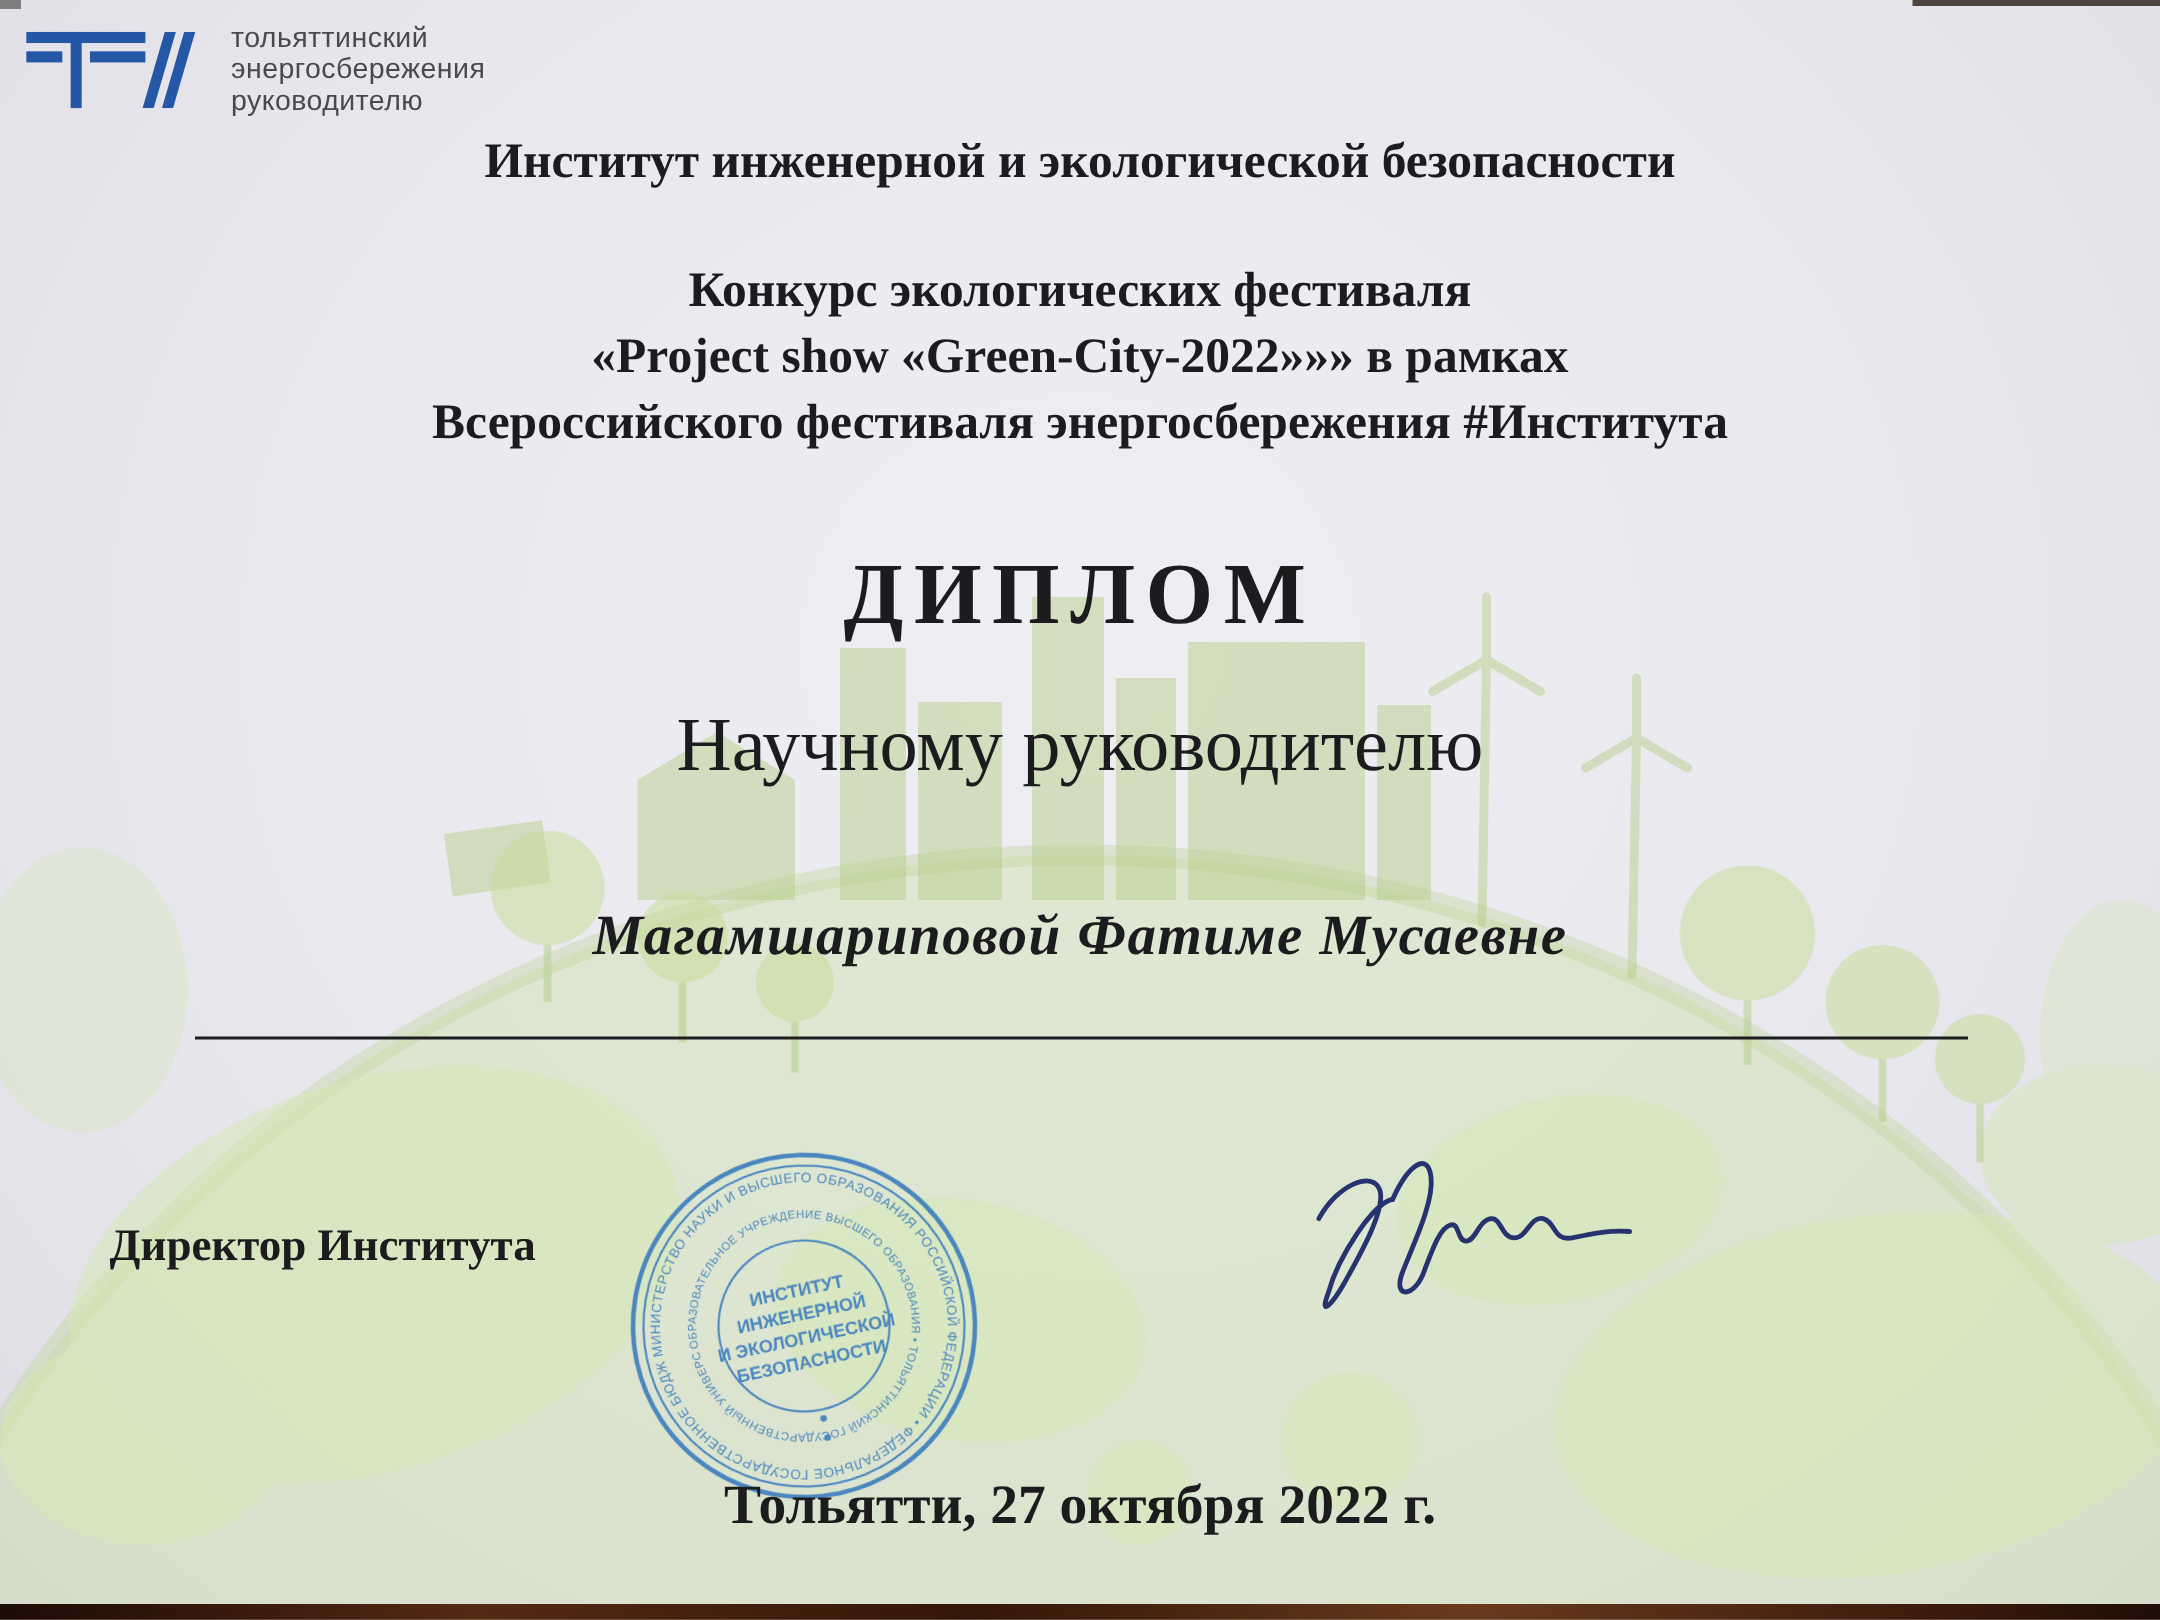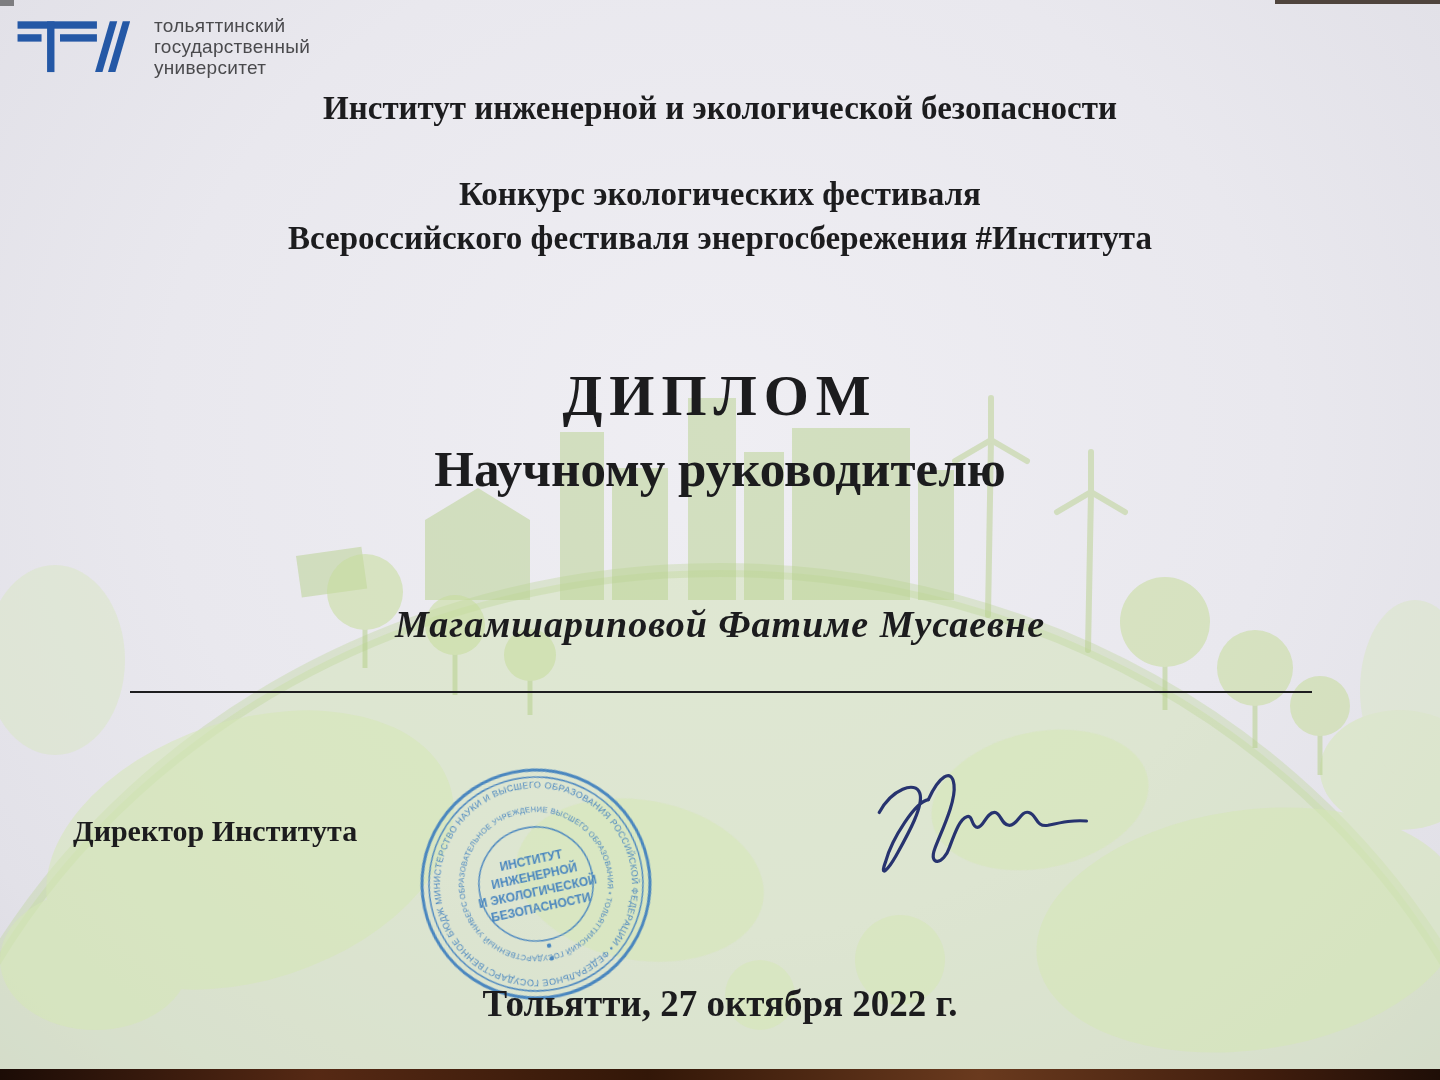--- a/index.html
+++ b/index.html
@@ -11,21 +11,21 @@
   
   .logo-row{position:absolute;left:12px;top:12px;display:flex;align-items:flex-start;}
   .logo-mark{width:120px;height:74px;}
   .logo-text{margin-left:22px;margin-top:3px;font-family:"Liberation Sans",sans-serif;
              font-size:19px;line-height:21px;color:#4a4a4d;font-weight:500;letter-spacing:.3px;}
   
   .c{position:absolute;left:0;width:100%;text-align:center;color:#1c1c1e;}
   .institute{top:90px;font-size:33px;font-weight:700;}
   .contest{top:172px;font-size:33px;font-weight:700;line-height:44px;}
   .title{top:350px;font-size:58px;line-height:92px;font-weight:700;letter-spacing:7px;}
-  .subtitle{top:440px;font-size:51px;font-weight:700;}
+  .subtitle{top:468px;font-size:51px;font-weight:400;}
   .recipient{top:602px;font-size:38px;font-weight:700;font-style:italic;letter-spacing:1px;}
   .rule{position:absolute;left:130px;top:691px;width:1182px;height:2.4px;background:#1d1d1f;}
   .director{position:absolute;left:73px;top:814px;font-size:30px;font-weight:700;color:#1c1c1e;}
   .signer{position:absolute;right:8px;top:814px;font-size:34px;font-weight:700;color:#1c1c1e;}
   .date-line{top:982px;font-size:37px;font-weight:700;}
   
   .seal{position:absolute;left:416px;top:764px;width:240px;height:240px;
         transform:rotate(-12deg);opacity:.93;}
   .signature{position:absolute;left:860px;top:756px;width:235px;height:130px;}
   
@@ -106,29 +106,30 @@
           <rect x="6" y="9" width="86" height="8"></rect>
           <rect x="6" y="23" width="26" height="8"></rect>
           <rect x="38" y="9" width="8" height="55"></rect>
           <rect x="52" y="23" width="40" height="8"></rect>
           <polygon points="104,64 112,64 128,9 120,9"></polygon>
           <polygon points="90,64 98,64 114,9 106,9"></polygon>
         </g>
       </svg>
       <div class="logo-text">
         <div>тольяттинский</div>
-        <div>государственный</div>
-        <div>университет</div>
+        <div>энергосбережения</div>
+        <div>руководителю</div>
       </div>
     </div>
 
     <div class="c institute">Институт инженерной и экологической безопасности</div>
 
     <div class="c contest">
       <div>Конкурс экологических фестиваля</div>
+      <div>«Project show «Green-City-2022»»» в рамках</div>
       <div>Всероссийского фестиваля энергосбережения #Института</div>
     </div>
 
     <div class="c title">ДИПЛОМ</div>
     <div class="c subtitle">Научному руководителю</div>
     <div class="c recipient">Магамшариповой Фатиме Мусаевне</div>
     <div class="rule"></div>
 
     <div class="director">Директор Института</div>
 

